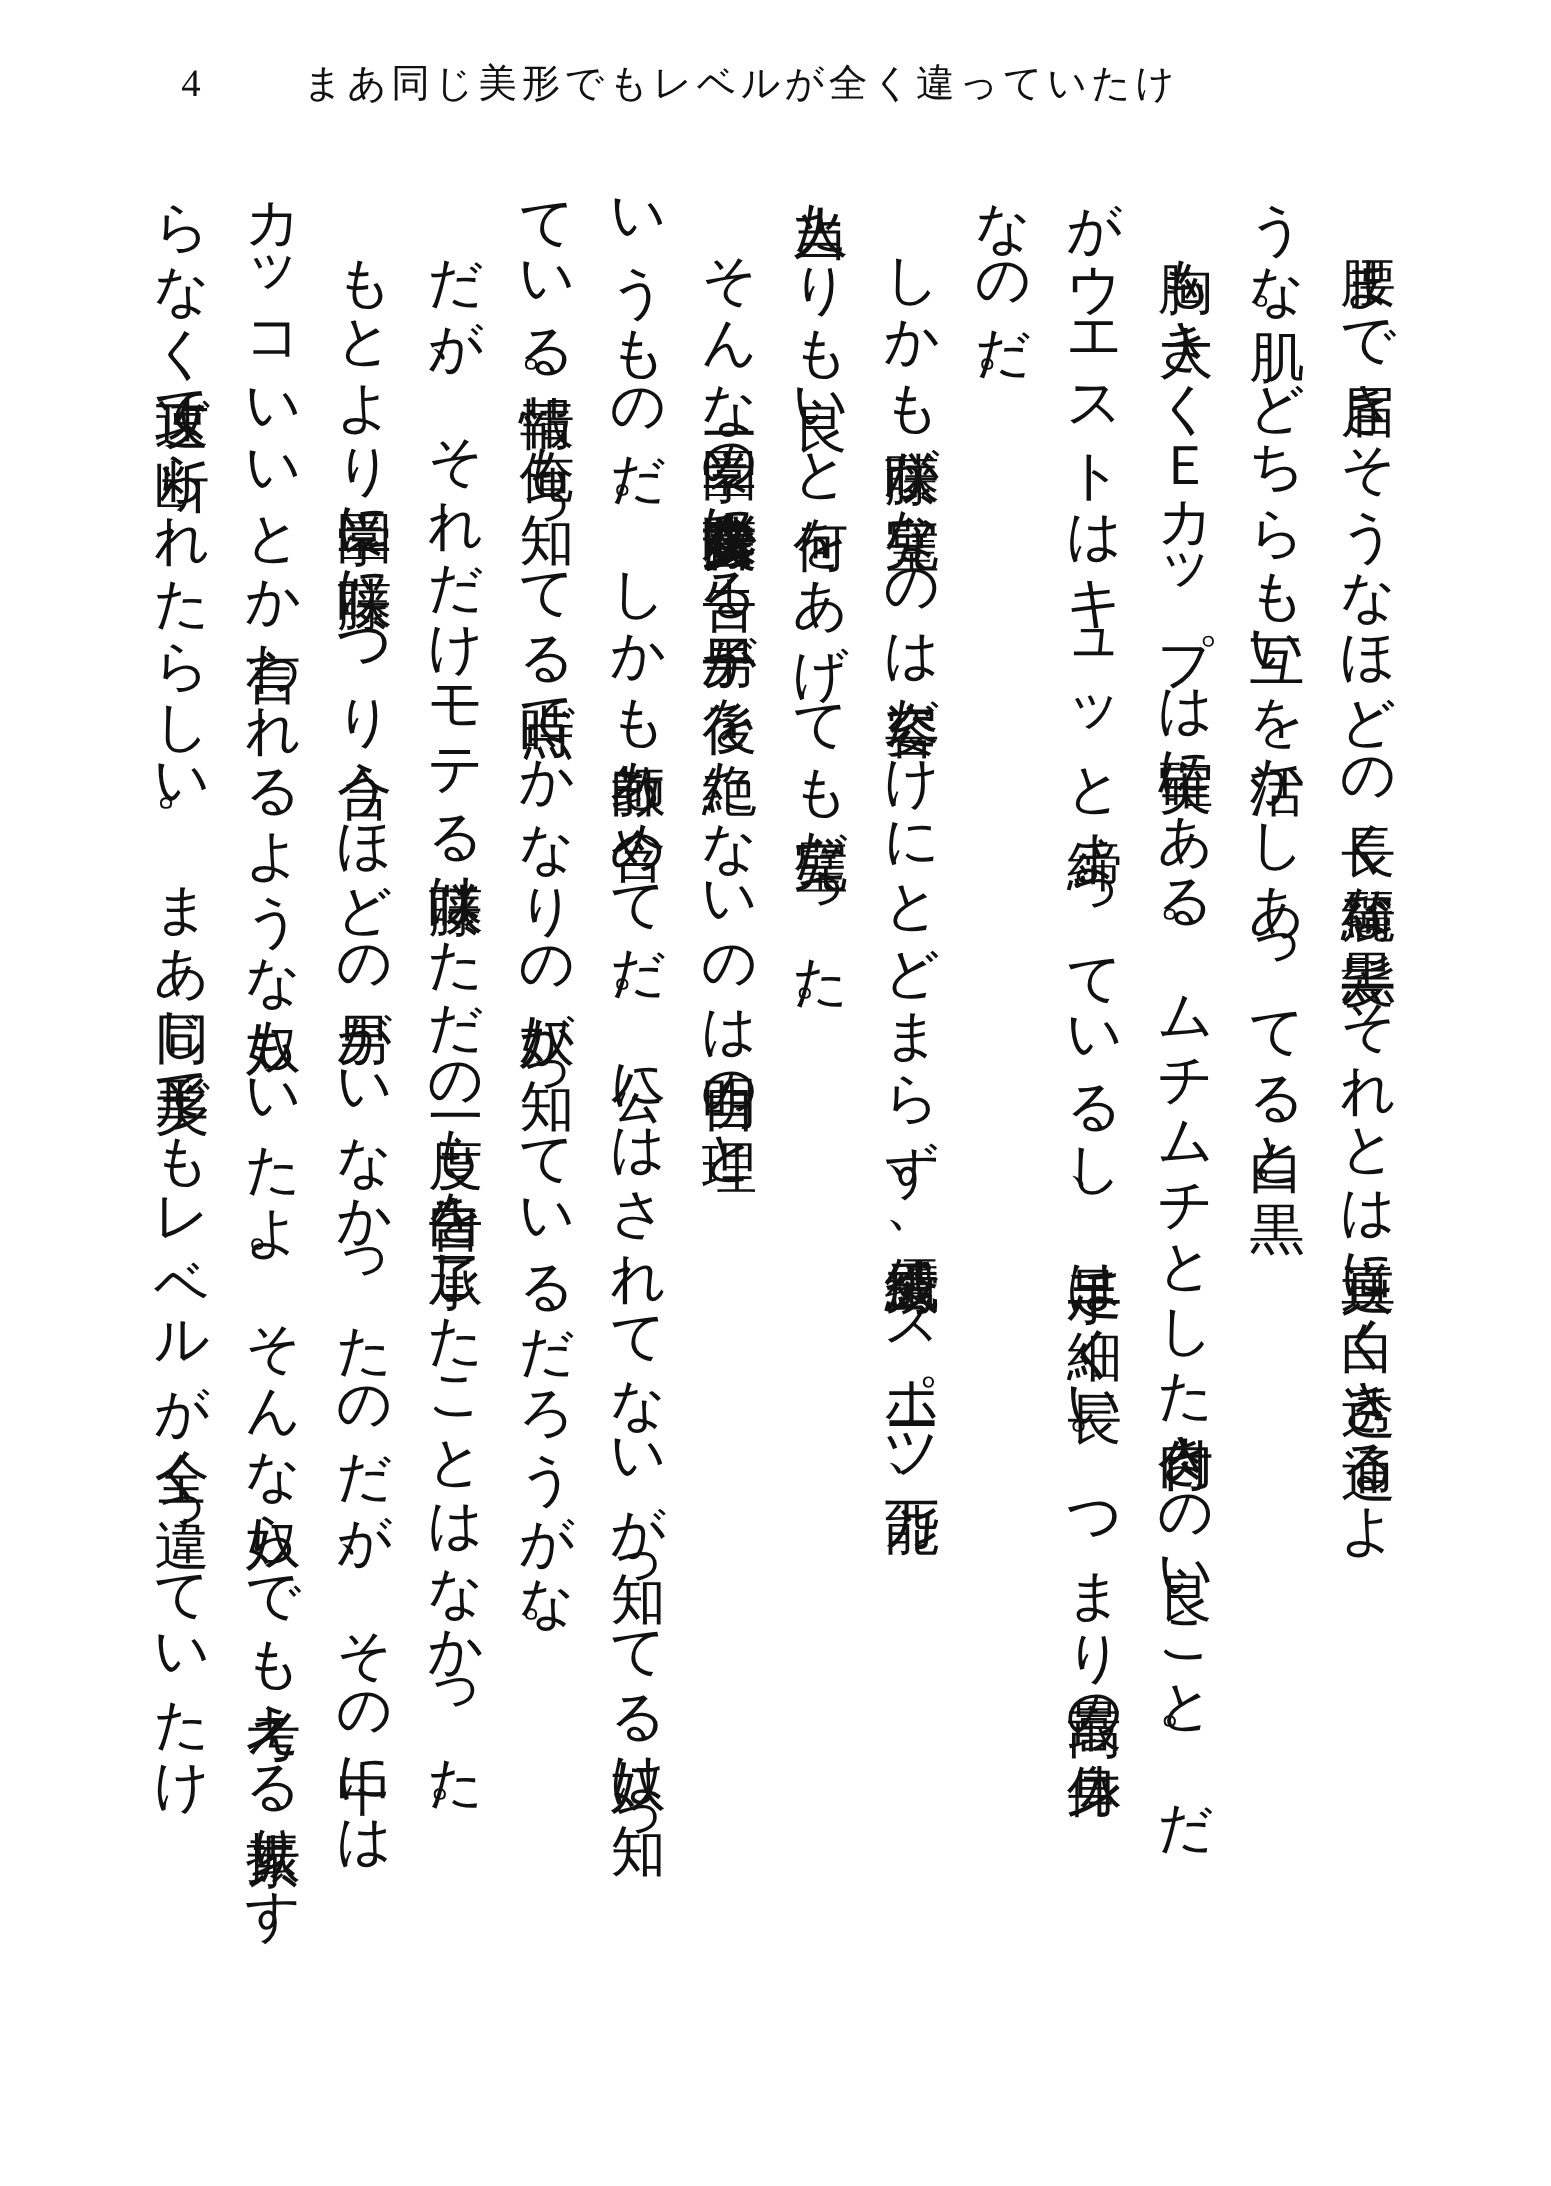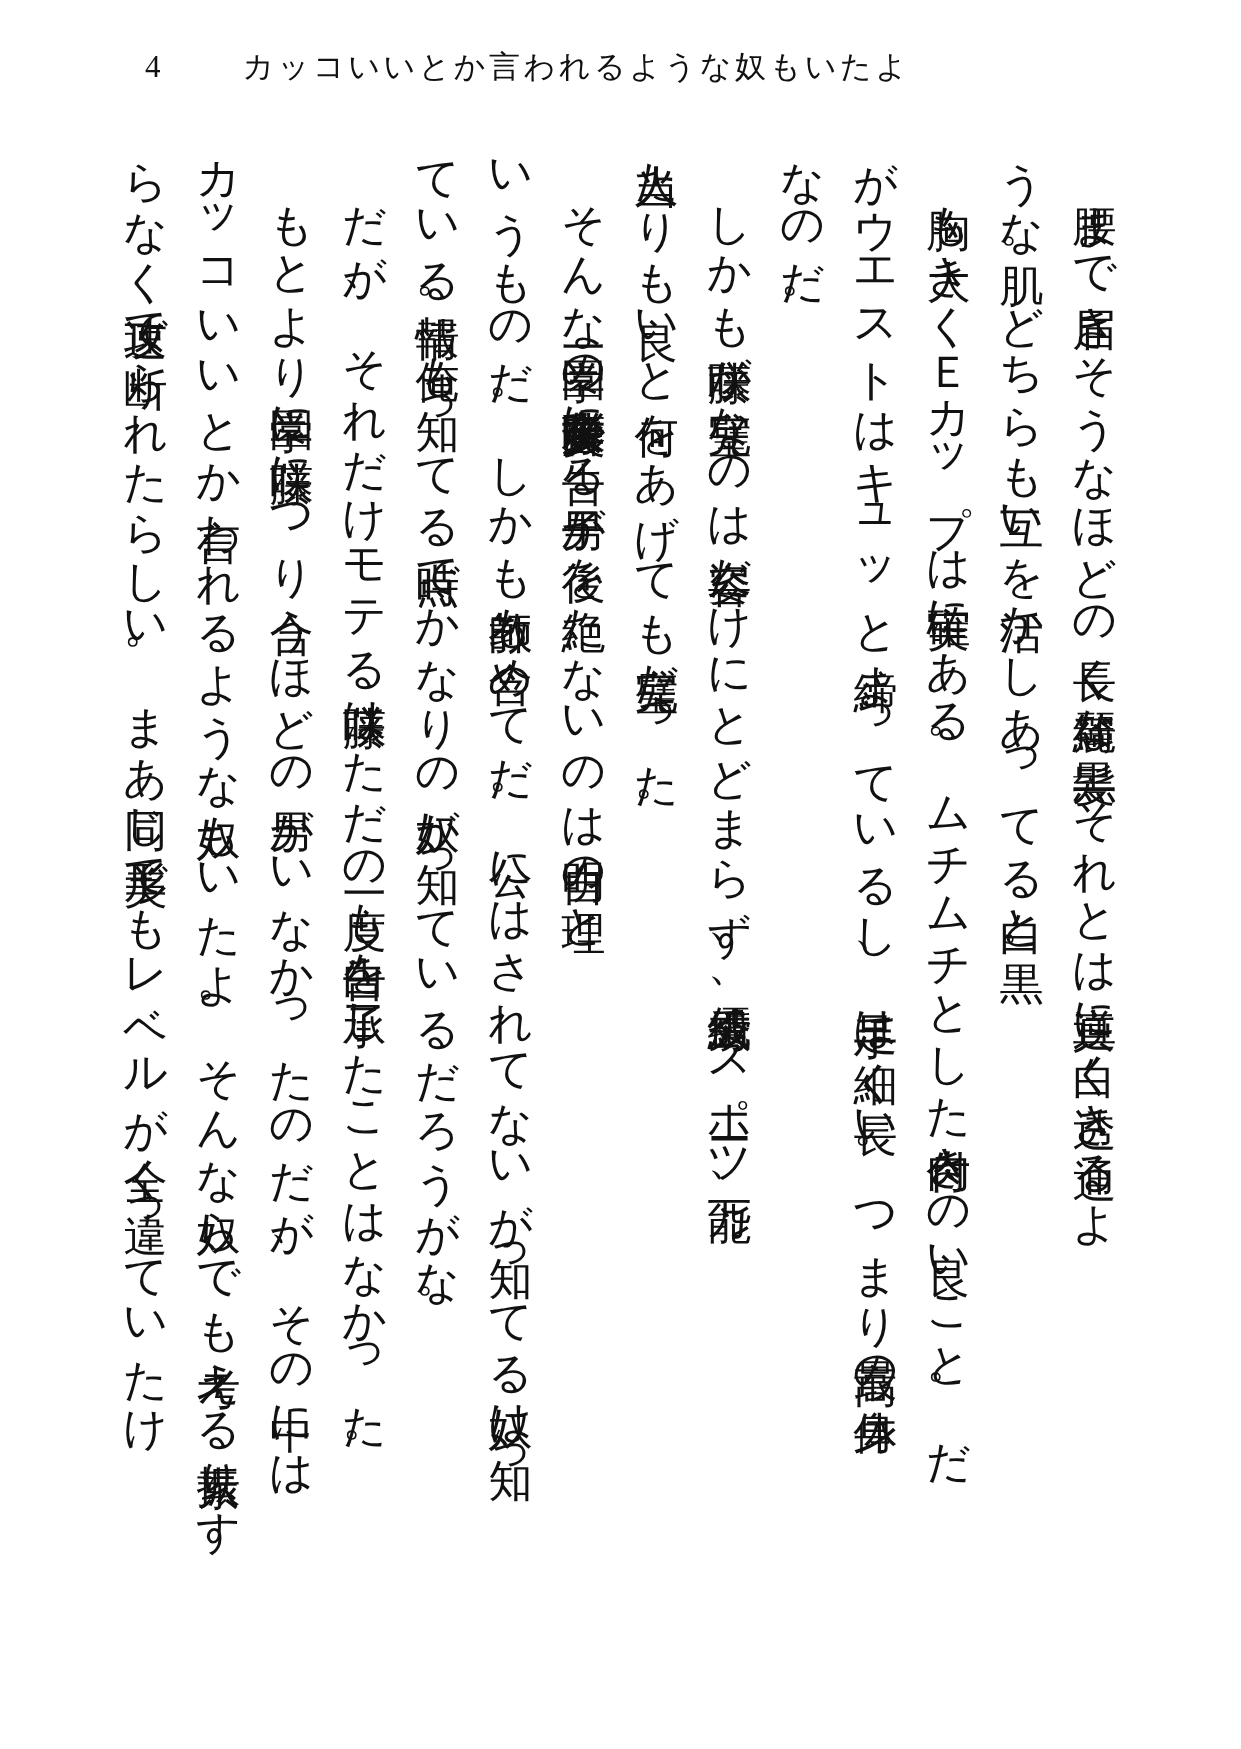--- a/index.html
+++ b/index.html
@@ -51,21 +51,21 @@
     padding: 0;
   }
 </style>
 </head>
 <body>
 
 <div class="page">
 
   <div class="running-header">
     <span class="page-number">4</span>
-    <span class="header-title">カッコいいとか言われるような奴もいたよ</span>
+    <span class="header-title">まあ同じ美形でもレベルが全く違っていたけ</span>
   </div>
 
   <div class="body-text">
       <div class="text-line">　腰まで届きそうなほどの長く綺麗な黒髪。それとは真逆に白く透き通るよ</div>
       <div class="text-line">うな肌。どちらも互いを活かしあってる白と黒。</div>
       <div class="text-line">　胸も大きくＥカップは確実にある。ムチムチとした肉付きの良いこと。だ</div>
       <div class="text-line">がウエストはキュッと締まっているし、手足は細く長い。つまり最高の身体</div>
       <div class="text-line">なのだ。</div>
       <div class="text-line">　しかも藤咲が完璧なのは容姿だけにとどまらず、成績優秀、スポーツ万能、</div>
       <div class="text-line">人当たりも良いと何をあげても完璧だった。</div>

